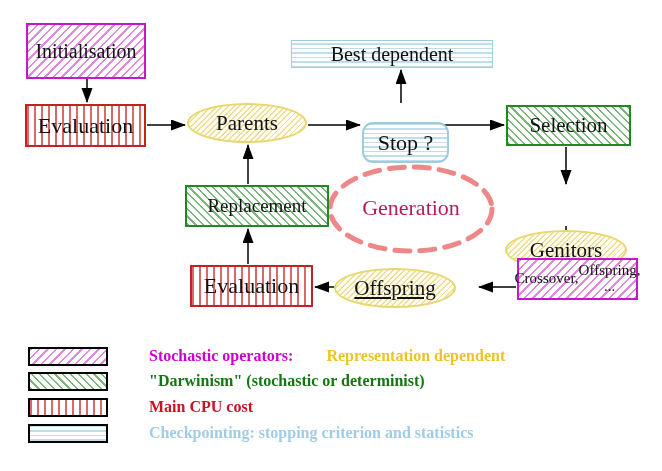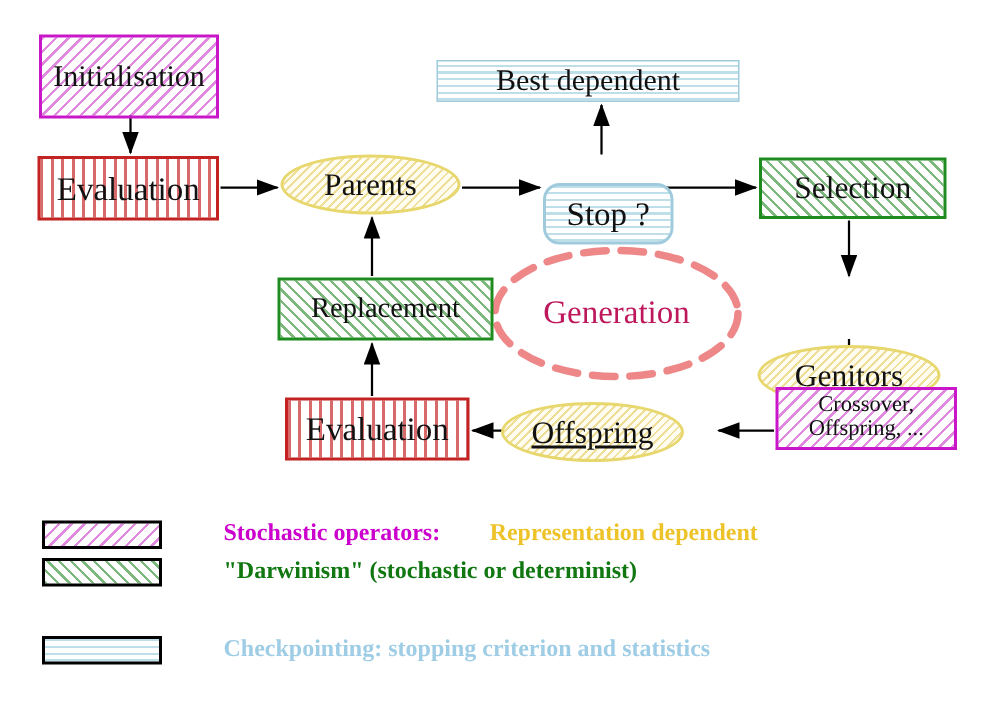--- a/index.html
+++ b/index.html
@@ -21,21 +21,21 @@
   .stripes-cyan{border-color:#a0cbdd;background:repeating-linear-gradient(0deg,#bedfea 0,#bedfea 1.5px,#ffffff 1.5px,#ffffff 4.5px);}
   .hatch-yellow{border-color:#e7d76d;background:repeating-linear-gradient(135deg,#eede9a 0,#eede9a 1.3px,#fffdf0 1.3px,#fffdf0 4px);}
   
   .n-init{left:26px;top:23px;width:120px;height:56px;font-size:20px;}
   .n-eval-top{left:25px;top:104px;width:121px;height:43px;font-size:22px;}
   .n-parents{left:187px;top:103px;width:120px;height:40px;font-size:21px;}
   .n-best{left:291px;top:40px;width:202px;height:28px;font-size:20px;border-width:1.5px;}
   .n-stop{left:362px;top:122px;width:87px;height:41px;font-size:22px;border-radius:11px;}
   .n-selection{left:506px;top:105px;width:125px;height:41px;font-size:21px;}
   .n-genitors{left:505px;top:186px;width:122px;height:40px;font-size:21px;margin-top:44px;}
-  .n-crossover{left:517px;top:258px;width:121px;height:42px;font-size:15px;flex-direction:column;}
+  .n-crossover{left:517px;top:258px;width:121px;height:42px;font-size:15px;flex-direction:row;}
   .n-offspring{left:334px;top:268px;width:122px;height:40px;font-size:21px;text-decoration:underline;}
   .n-eval-bot{left:190px;top:265px;width:123px;height:42px;font-size:22px;}
   .n-replacement{left:185px;top:185px;width:144px;height:42px;font-size:19px;}
   .generation-label{
     position:absolute;left:330px;top:195px;width:162px;text-align:center;
     color:#be185d;font-size:22px;
   }
   
   .legend-row{position:absolute;left:28px;display:flex;align-items:flex-start;height:17px;gap:24px;}
   .lr-1{top:347px;} .lr-2{top:372px;} .lr-3{top:398px;} .lr-4{top:424px;}
@@ -125,19 +125,23 @@
     <div class="swatch box hatch-magenta"></div>
     <span class="legend-text lt-magenta">Stochastic operators:</span>
     <span class="legend-text lt-yellow">Representation dependent</span>
   </div>
 
   <div class="legend-row lr-2">
     <div class="swatch box hatch-green"></div>
     <span class="legend-text lt-green">"Darwinism" (stochastic or determinist)</span>
   </div>
 
+  <div class="legend-row lr-3">
+    <div class="swatch box stripes-red"></div>
+    <span class="legend-text lt-red">Main CPU cost</span>
+  </div>
 
   <div class="legend-row lr-4">
     <div class="swatch box stripes-cyan"></div>
     <span class="legend-text lt-cyan">Checkpointing: stopping criterion and statistics</span>
   </div>
 
 </div>
 
 </body></html>

